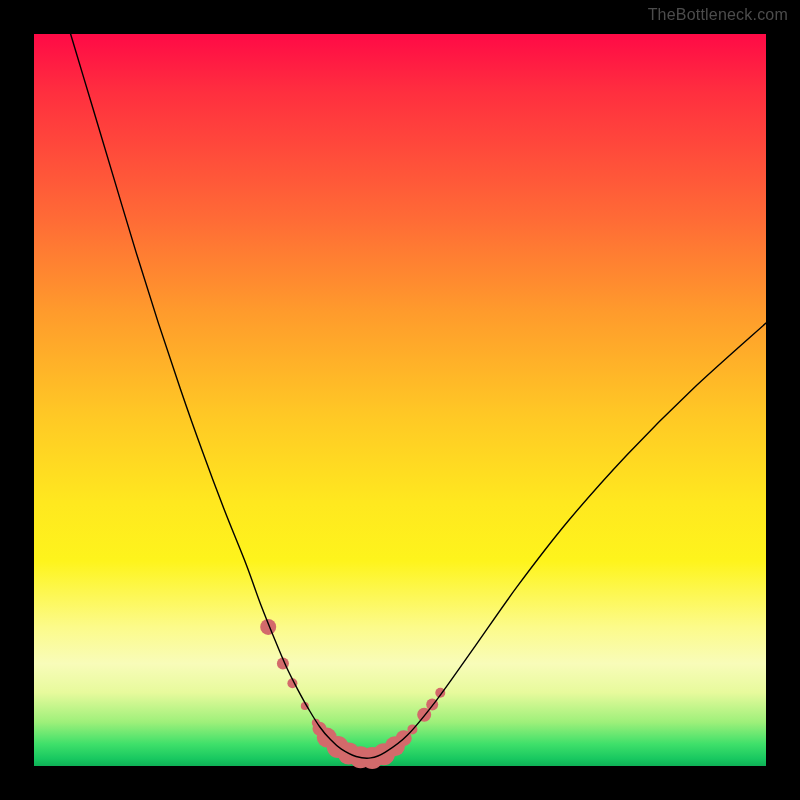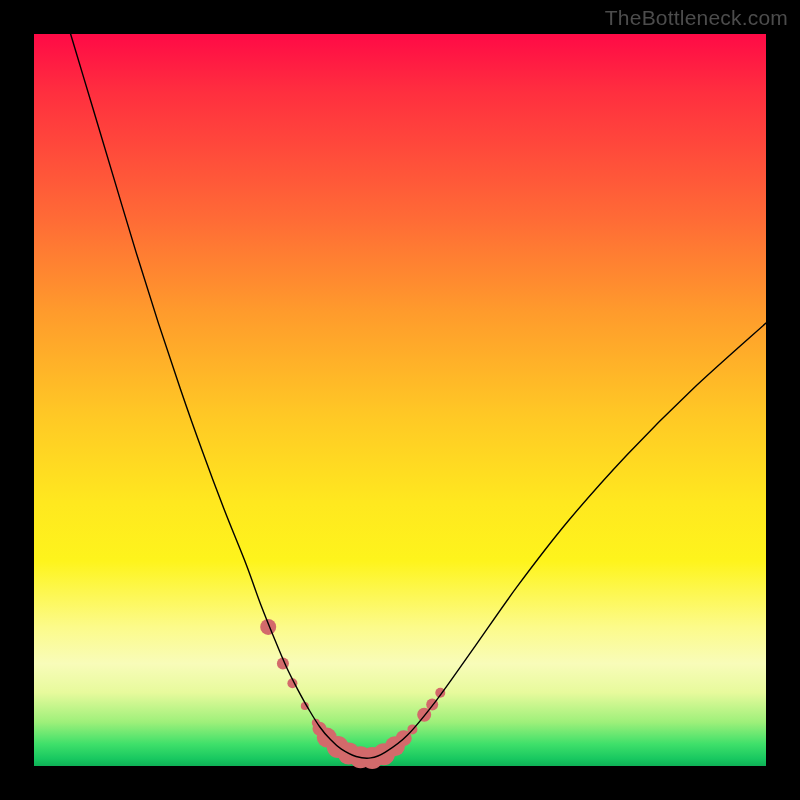--- a/index.html
+++ b/index.html
@@ -39,21 +39,21 @@
       #9ef07a 94%,
       #3fe06a 97%,
       #18c860 99%,
       #0eb156 100%);
   }
   .watermark {
     position: absolute;
     top: 6px;
     right: 12px;
     color: #4c4c4c;
-    font-size: 21px;
+    font-size: 16px;
     font-weight: 400;
     letter-spacing: 0.2px;
     font-family: Arial, Helvetica, sans-serif;
   }
   svg.curve {
     position: absolute;
     left: 34px;
     top: 34px;
     width: 732px;
     height: 732px;

